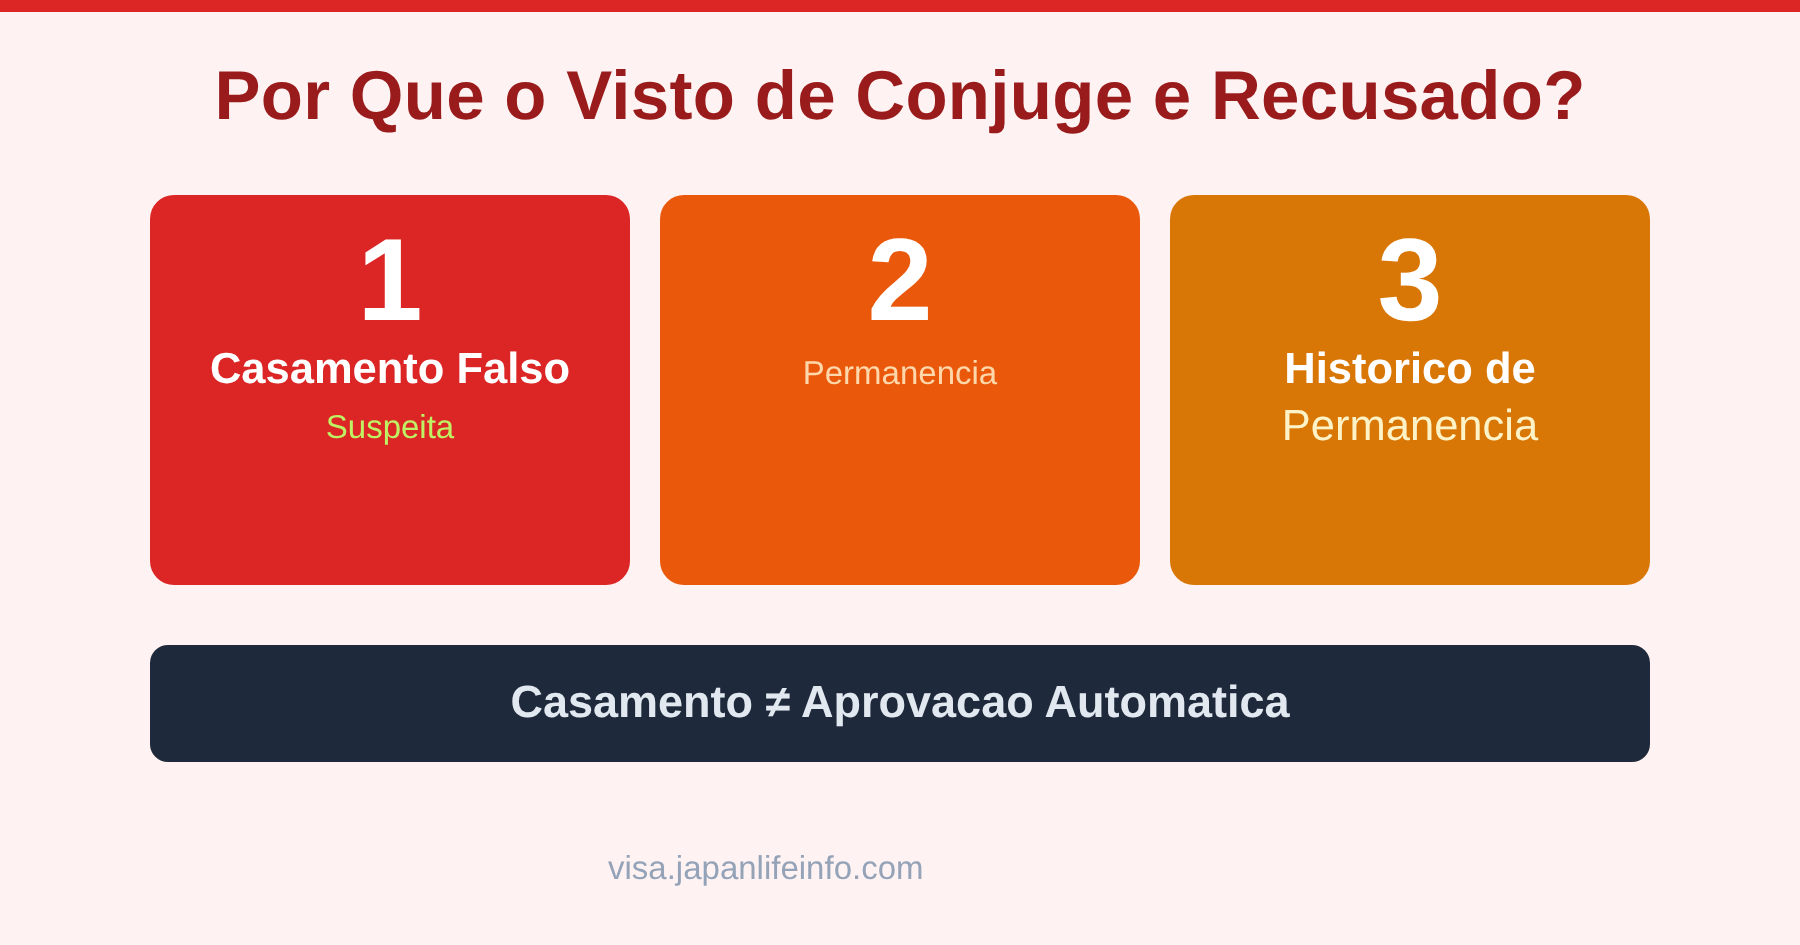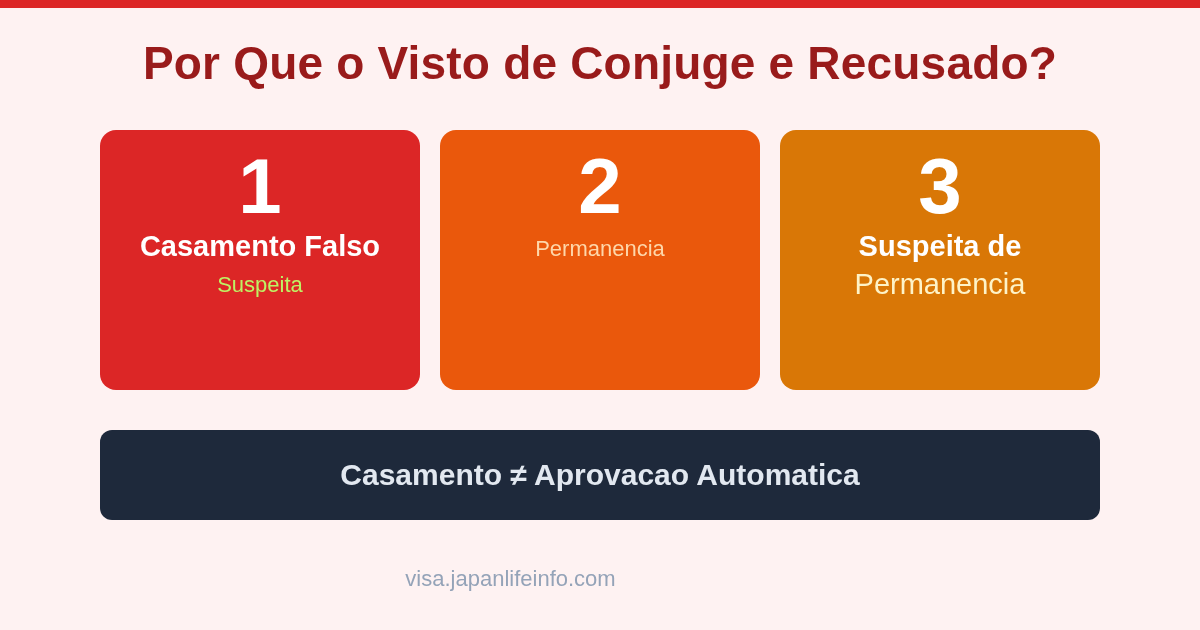--- a/index.html
+++ b/index.html
@@ -44,21 +44,21 @@
     margin-top: 6px;
     font-size: 22px; font-weight: 400;
     line-height: 30px; text-align: center;
   }
   .card.c3 .label2 {
     font-size: 29px; font-weight: 400;
     line-height: 40px; text-align: center;
   }
   .banner {
     position: absolute; left: 100px; top: 430px;
-    width: 1000px; height: 90px;
+    width: 1000px; height: 78px;
     background: #1E293B; border-radius: 12px;
     display: flex; align-items: center; justify-content: center;
   }
   .banner span {
     font-size: 30px; font-weight: 700; color: #E2E8F0;
   }
   .footer {
     position: absolute; left: 0; top: 566px; width: 1021px;
     text-align: center;
     font-size: 22px; color: #94A3B8;
@@ -76,21 +76,21 @@
     <div class="num">1</div>
     <div class="label">Casamento Falso</div>
     <div class="sub" style="color:#bef264;">Suspeita</div>
   </div>
   <div class="card c2" style="background:#EA580C;">
     <div class="num">2</div>
     <div class="sub" style="color:#FED7AA;">Permanencia</div>
   </div>
   <div class="card c3" style="background:#D97706;">
     <div class="num">3</div>
-    <div class="label">Suspeita de</div>
+    <div class="label">Historico de</div>
     <div class="label2" style="color:#FEF3C7;">Permanencia</div>
   </div>
 </div>
 
 <div class="banner">
   <span>Casamento ≠ Aprovacao Automatica</span>
 </div>
 
 <div class="footer">visa.japanlifeinfo.com</div>
 

